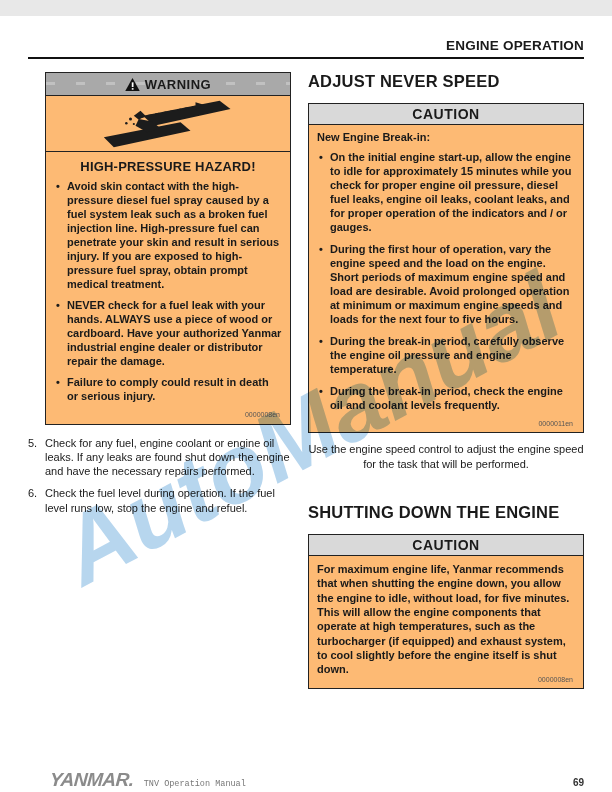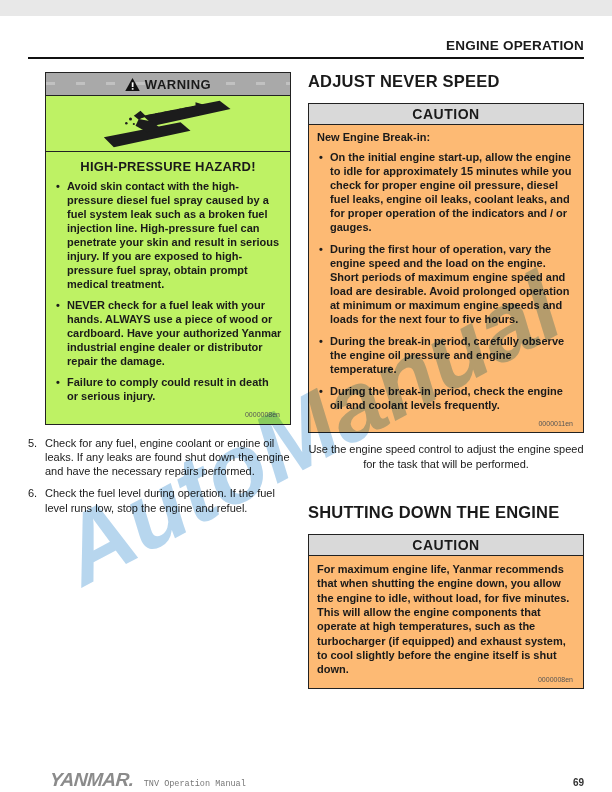--- a/index.html
+++ b/index.html
@@ -14,21 +14,21 @@
   
   .running-head { text-align:right; font-size:13.5px; font-weight:bold; letter-spacing:.2px; }
   .head-rule { border:none; border-top:2px solid #111; margin-top:4px; }
 
   
   .content { display:flex; margin-top:13px; }
   .col-left { width:263px; margin-right:17px; flex:none; }
   .col-right { flex:1; }
 
   
-  .warning-box { margin-left:17px; width:246px; border:1.5px solid #222; background:#bef264; }
+  .warning-box { margin-left:17px; width:246px; border:1.5px solid #222; background:#fdba74; }
   .warning-header {
     height:23px; display:flex; align-items:center; justify-content:center; gap:5px;
     background:#a9a9a9;
     background-image:repeating-linear-gradient(90deg, rgba(255,255,255,.28) 0 9px, rgba(0,0,0,0) 9px 30px);
     background-size:100% 3px; background-position:0 9px; background-repeat:no-repeat;
     border-bottom:1.5px solid #222; font-weight:bold; font-size:13px; letter-spacing:.5px;
   }
   .tri-icon { width:15px; height:13px; display:inline-block; }
   .pictogram-area { height:56px; border-bottom:1.5px solid #222; display:flex; align-items:center; justify-content:center; }
   .warning-body { padding:7px 8px 4px 8px; }

